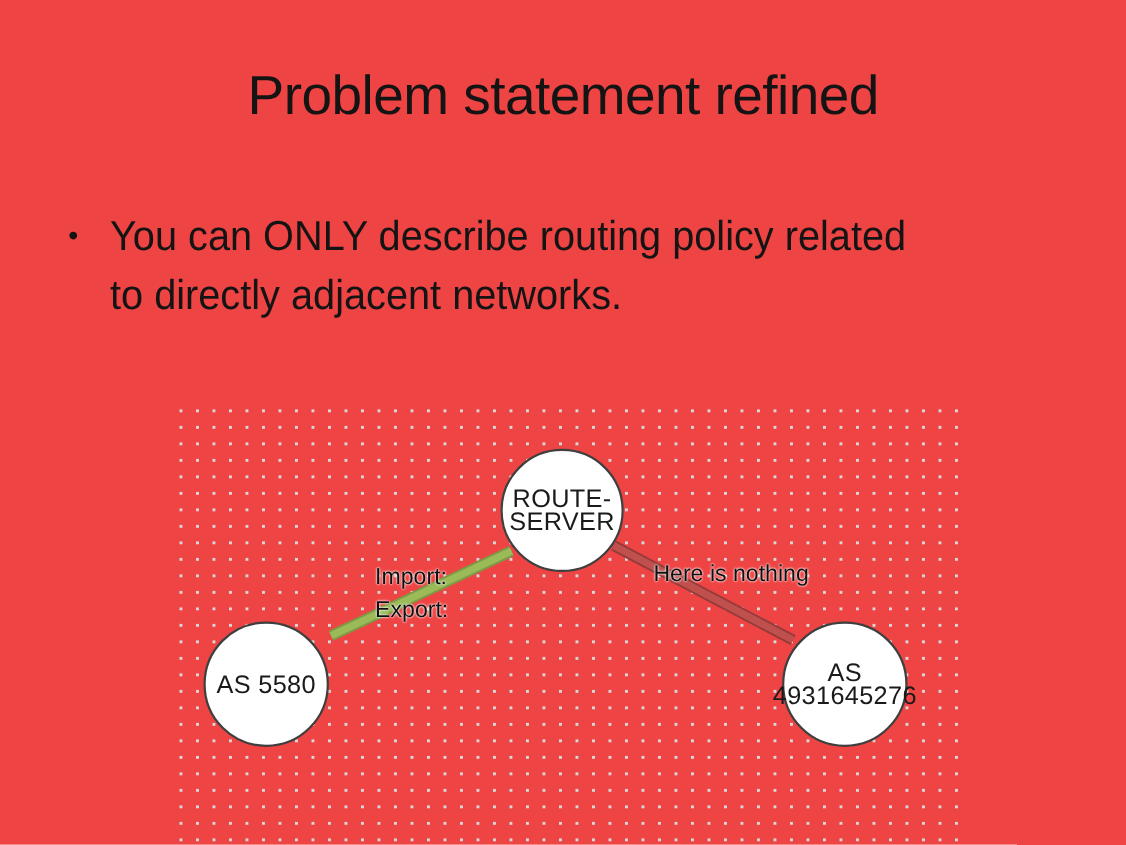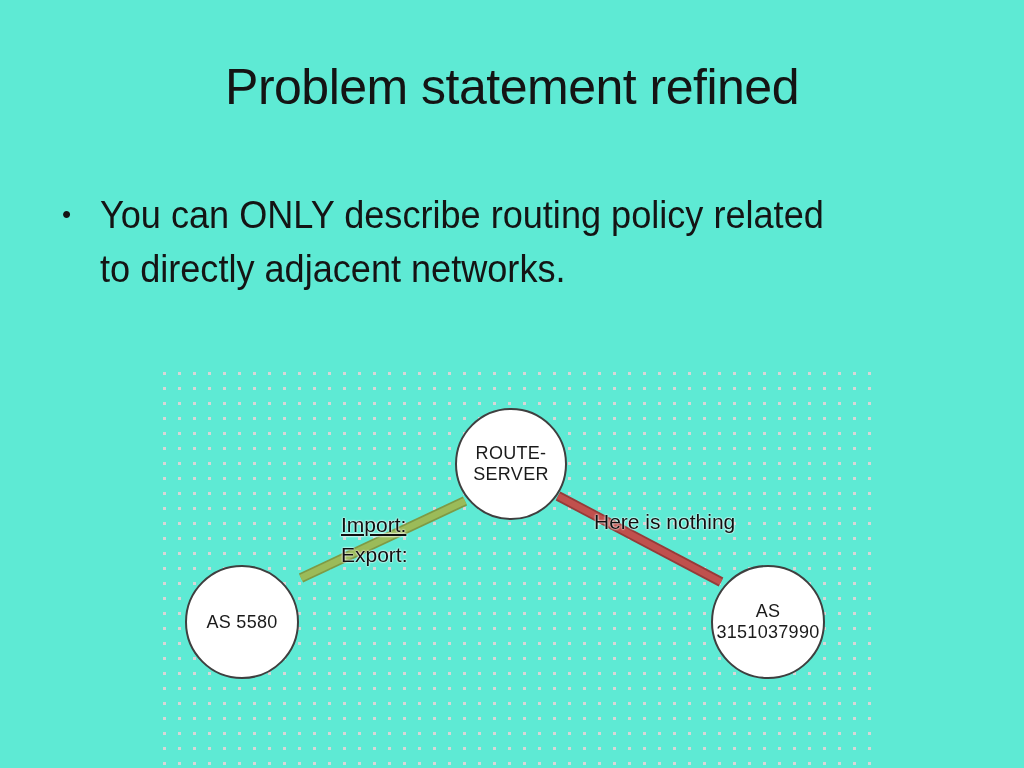--- a/index.html
+++ b/index.html
@@ -1,21 +1,21 @@
 <!DOCTYPE html>
 <html><head>
 <meta charset="utf-8">
 <style>
   * { box-sizing: border-box; }
   html, body { margin: 0; padding: 0; background: #ffffff; }
   .slide {
     position: relative;
     width: 1024px;
     height: 768px;
-    background: #5eead4;
+    background: #ef4444;
     overflow: hidden;
     font-family: "Liberation Sans", sans-serif;
     color: #111111;
     padding-left: 11px;
   }
 
   
   .slide-title {
     position: absolute;
     top: 58px;
@@ -77,40 +77,40 @@
     position: absolute;
     border: 2px solid #3f3f3f;
     border-radius: 50%;
     background: #ffffff;
     display: flex;
     align-items: center;
     justify-content: center;
     text-align: center;
   }
   .node-label {
-    font-size: 18px;
+    font-size: 23px;
     line-height: 21px;
     letter-spacing: 0.3px;
     color: #1a1a1a;
     white-space: pre-line;
   }
   .node-route-server   { left: 301px; top: 46px;  width: 112px; height: 112px; }
   .node-as-5580        { left: 31px;  top: 203px; width: 114px; height: 114px; }
   .node-as-4294967295  { left: 557px; top: 203px; width: 114px; height: 114px; }
 
   
   .edge-label {
     position: absolute;
     font-size: 21px;
     color: #0f0f0f;
     white-space: nowrap;
     text-shadow: 0 0 2px #ffffff, 0 0 2px #ffffff;
     z-index: 3;
   }
-  .label-import  { left: 187px; top: 151px; text-decoration: underline; }
+  .label-import  { left: 187px; top: 151px; }
   .label-export  { left: 187px; top: 181px; text-align: right; }
   .label-nothing { left: 440px; top: 136px; margin-top: 12px; }
 </style>
 </head>
 <body>
 
 <div class="slide">
 
   <h1 class="slide-title">Problem statement refined</h1>
 
@@ -135,21 +135,21 @@
       <span class="node-label">ROUTE-
 SERVER</span>
     </div>
 
     <div class="node node-as-5580">
       <span class="node-label">AS 5580</span>
     </div>
 
     <div class="node node-as-4294967295">
       <span class="node-label">AS
-3151037990</span>
+4931645276</span>
     </div>
 
     <div class="edge-label label-import">Import:</div>
 
     <div class="edge-label label-export">Export:</div>
 
     <div class="edge-label label-nothing">Here is nothing</div>
 
   </div>
 </div>

